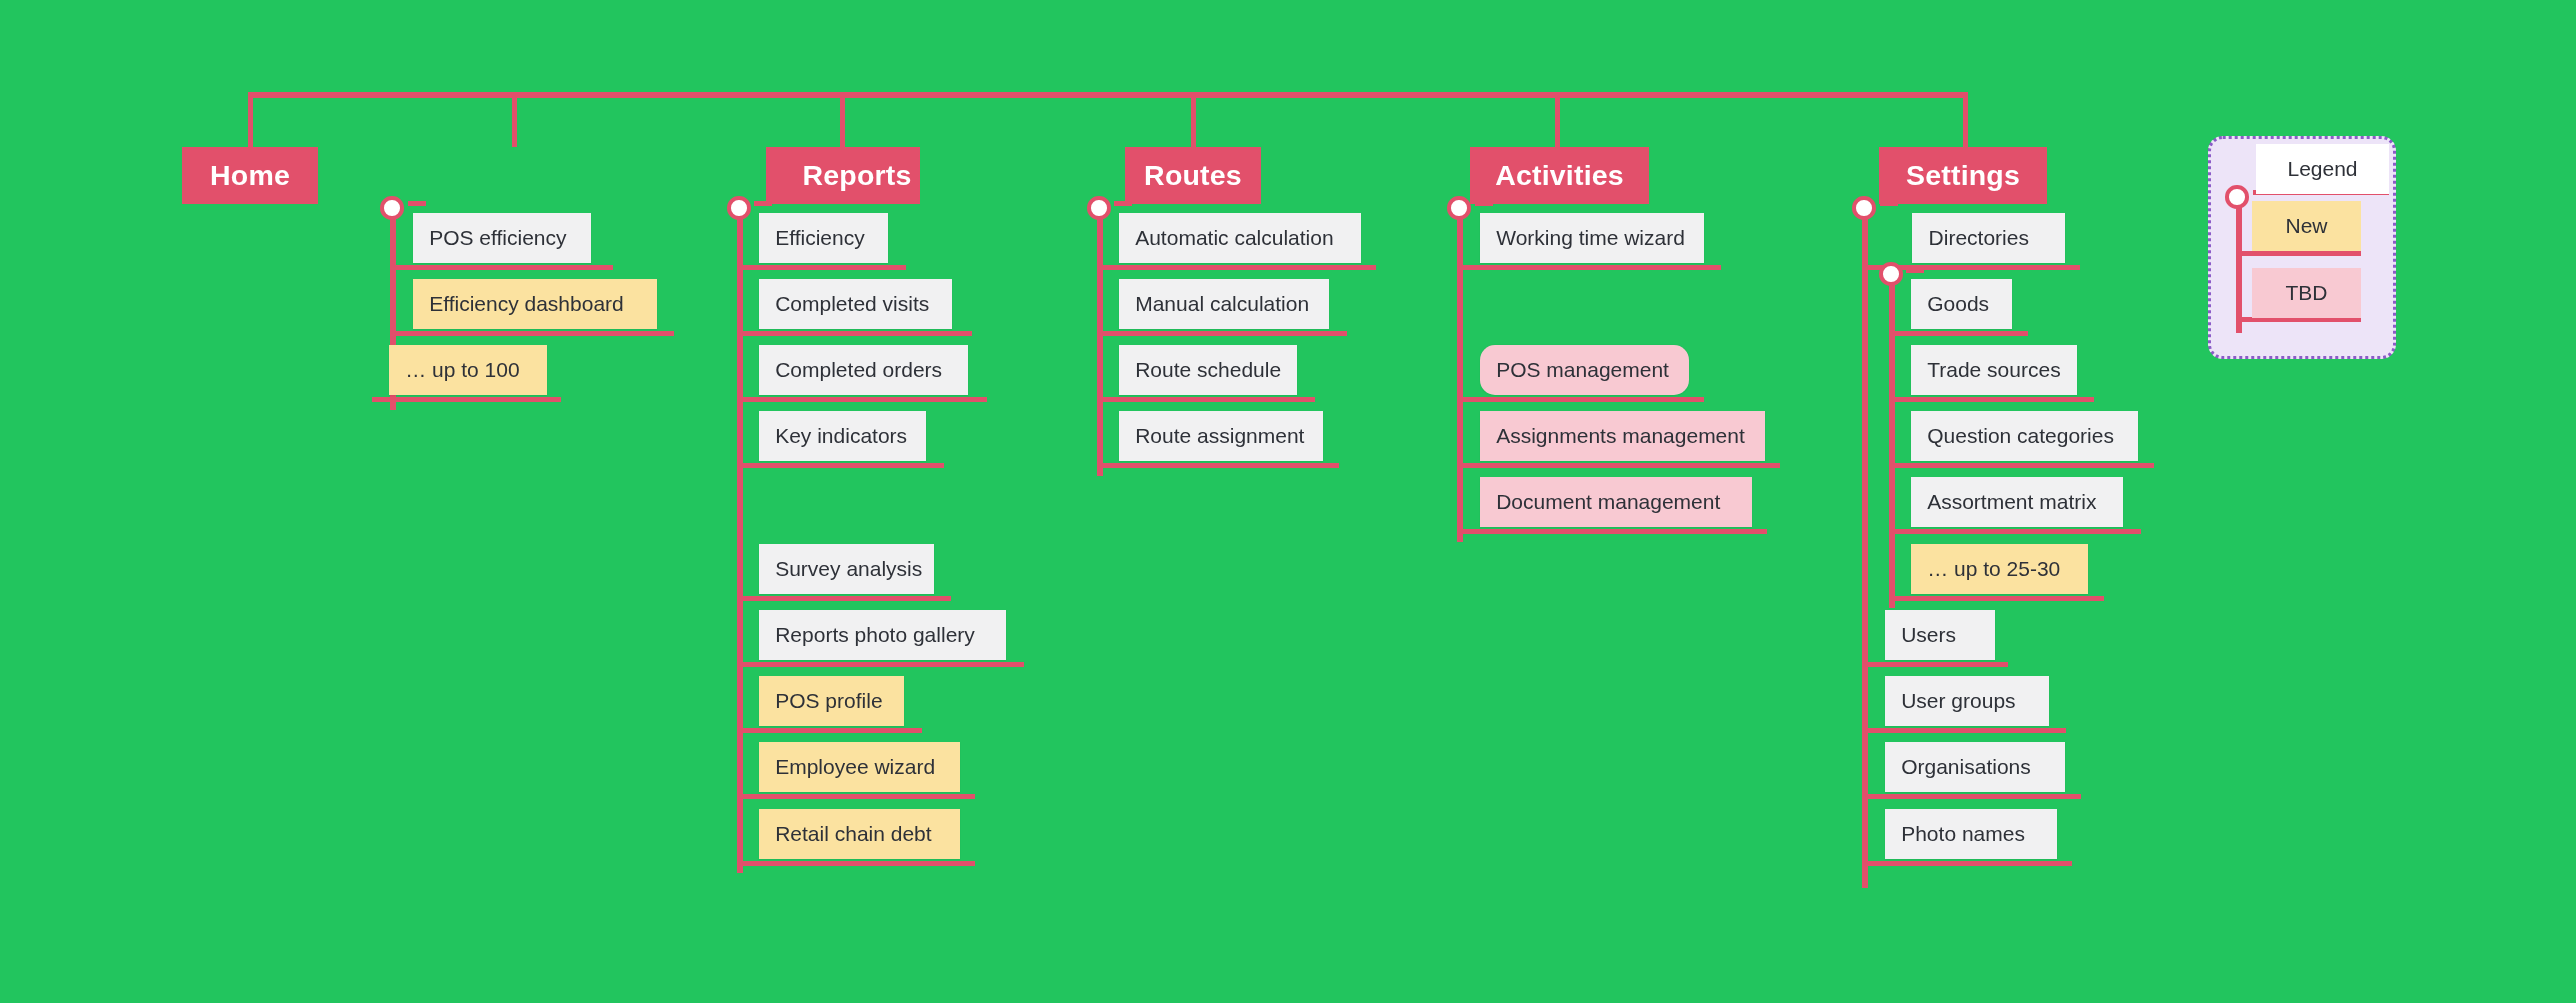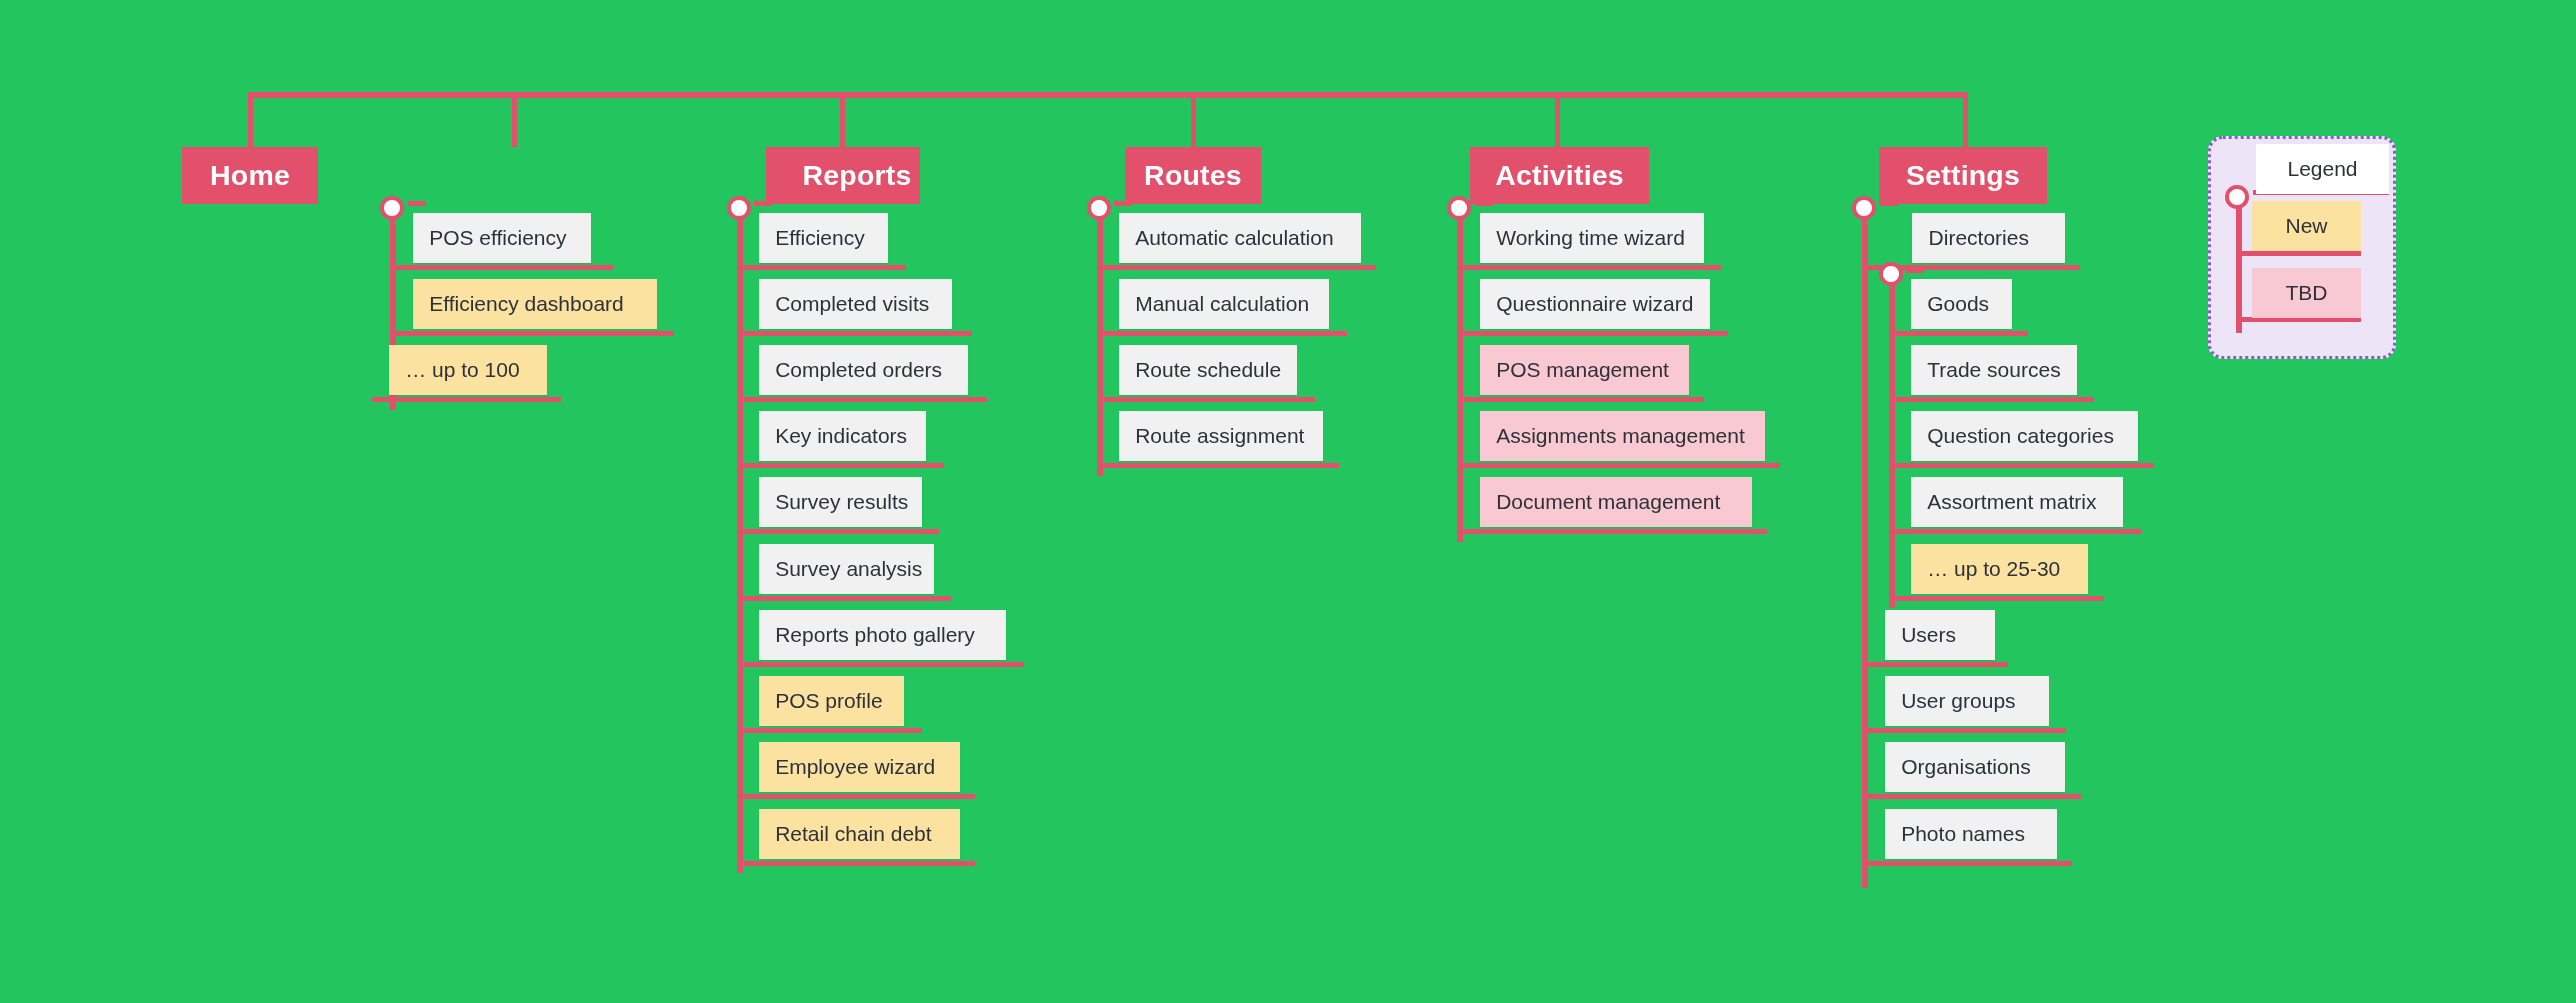--- a/index.html
+++ b/index.html
@@ -212,24 +212,20 @@
   <div class="leafrow" style="left:742px; top:345px; width:245px;">
     <div class="leafline" style="width:245px;"></div>
     <div class="leafbox" style="left:16.6px; width:209px;">Completed orders</div>
   </div>
 
   <div class="leafrow" style="left:742px; top:411px; width:202px;">
     <div class="leafline" style="width:202px;"></div>
     <div class="leafbox" style="left:16.6px; width:167px;">Key indicators</div>
   </div>
 
-  <div class="leafrow" style="left:742px; top:477px; width:197px;">
-    <div class="leafline" style="width:197px;"></div>
-    <div class="leafbox" style="left:16.6px; width:163px;">Survey results</div>
-  </div>
 
   <div class="leafrow" style="left:742px; top:544px; width:209px;">
     <div class="leafline" style="width:209px;"></div>
     <div class="leafbox" style="left:16.6px; width:175px;">Survey analysis</div>
   </div>
 
   <div class="leafrow" style="left:742px; top:610px; width:282px;">
     <div class="leafline" style="width:282px;"></div>
     <div class="leafbox" style="left:16.6px; width:247px;">Reports photo gallery</div>
   </div>
@@ -275,28 +271,24 @@
 
   <div class="ring" style="left:1447px; top:196px;"></div>
   <div class="ring-stub" style="left:1475px; top:201px; width:18.4px;"></div>
   <div class="spine" style="left:1457px; top:212px; height:330px;"></div>
 
   <div class="leafrow" style="left:1463px; top:213px; width:258px;">
     <div class="leafline" style="width:258px;"></div>
     <div class="leafbox" style="left:16.6px; width:224px;">Working time wizard</div>
   </div>
 
-  <div class="leafrow" style="left:1463px; top:279px; width:265px;">
-    <div class="leafline" style="width:265px;"></div>
-    <div class="leafbox" style="left:16.6px; width:230px;">Questionnaire wizard</div>
-  </div>
 
   <div class="leafrow" style="left:1463px; top:345px; width:241px;">
     <div class="leafline" style="width:241px;"></div>
-    <div class="leafbox tbd" style="left:16.6px; width:209px;">POS management</div>
+    <div class="leafbox tbd" style="left:16.6px; width:209px;border-radius:15px;">POS management</div>
   </div>
 
   <div class="leafrow" style="left:1463px; top:411px; width:317px;">
     <div class="leafline" style="width:317px;"></div>
     <div class="leafbox tbd" style="left:16.6px; width:285px;">Assignments management</div>
   </div>
 
   <div class="leafrow" style="left:1463px; top:477px; width:304px;">
     <div class="leafline" style="width:304px;"></div>
     <div class="leafbox tbd" style="left:16.6px; width:272px;">Document management</div>

